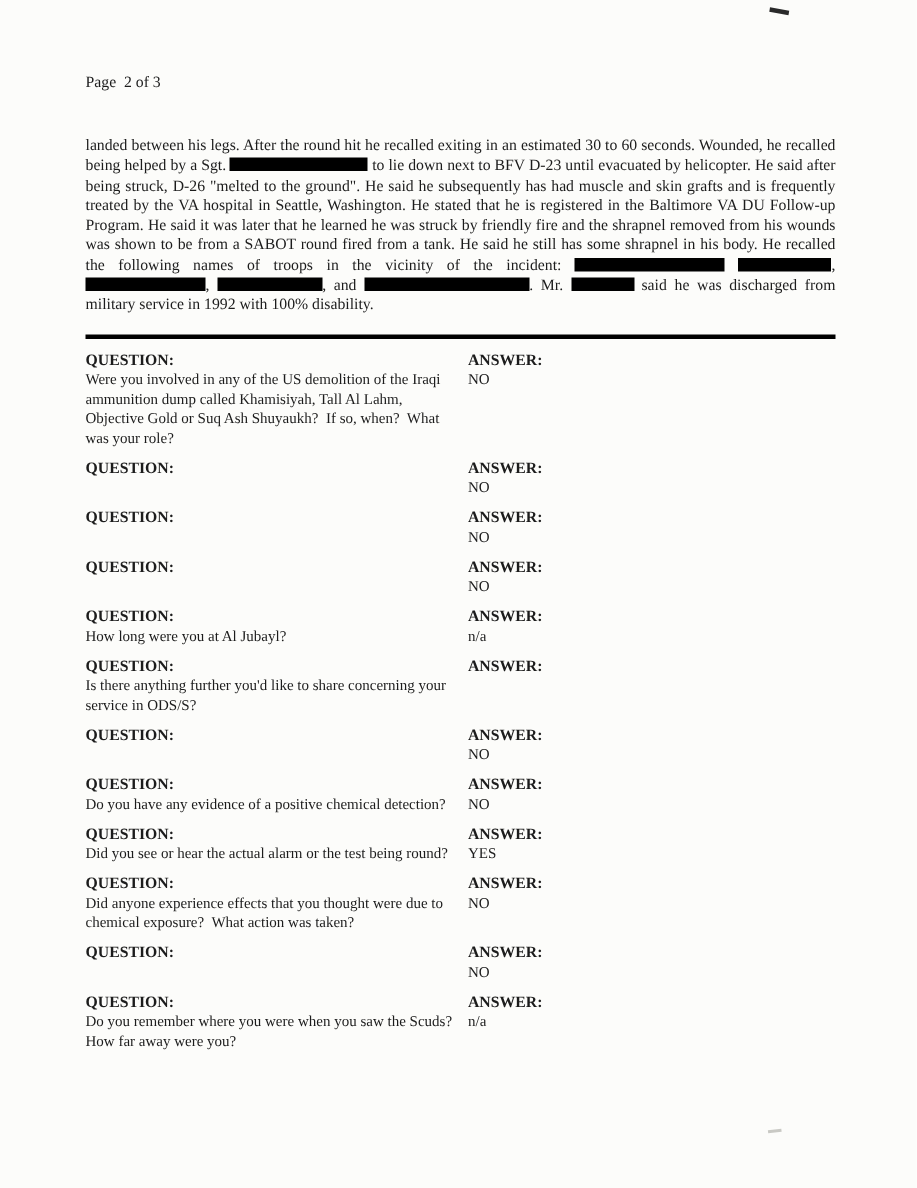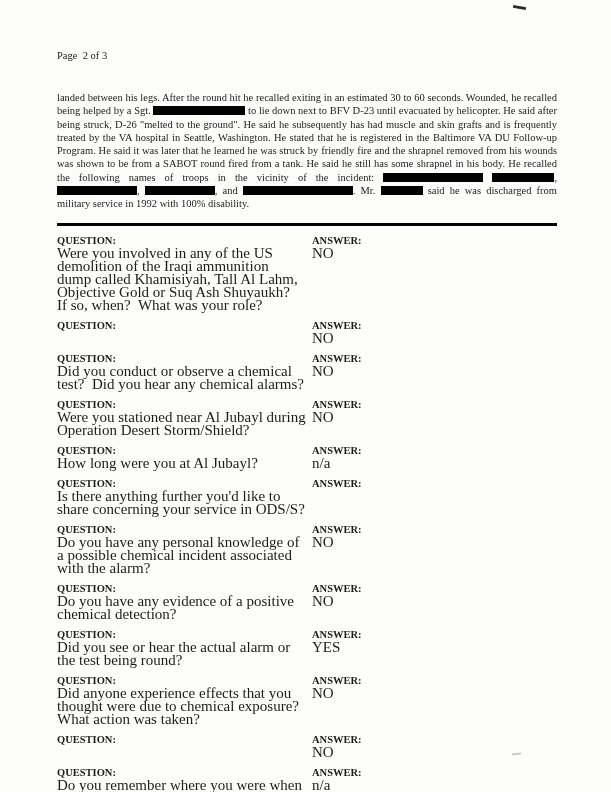--- a/index.html
+++ b/index.html
@@ -47,21 +47,21 @@
     display: grid;
     grid-template-columns: 255px auto;
     margin-bottom: 7px;
   }
   .q-label, .a-label {
     font-weight: bold;
     font-size: 10.5px;
     line-height: 13px;
   }
   .q-text, .a-text {
-    font-size: 15px;
+    font-size: 10px;
     line-height: 13px;
     white-space: pre-wrap;
   }
   .q-text { padding-right: 6px; }
   .artifact-top {
     position: absolute;
     top: 6px;
     left: 513px;
     width: 13px;
     height: 3px;
@@ -111,32 +111,30 @@
         </div>
         <div class="a-col">
           <div class="a-label">ANSWER:</div>
           <div class="a-text">NO</div>
         </div>
       </div>
 
       <div class="qa-row">
         <div class="q-col">
           <div class="q-label">QUESTION:</div>
-          <div class="q-text">Did you conduct or observe a chemical test?  Did you hear any chemical alarms?</div>
-        </div>
-        <div class="a-col">
-          <div class="a-label">ANSWER:</div>
-          <div class="a-text">NO</div>
-        </div>
-      </div>
-
-      <div class="qa-row">
-        <div class="q-col">
-          <div class="q-label">QUESTION:</div>
-          <div class="q-text">Were you stationed near Al Jubayl during Operation Desert Storm/Shield?</div>
+        </div>
+        <div class="a-col">
+          <div class="a-label">ANSWER:</div>
+          <div class="a-text">NO</div>
+        </div>
+      </div>
+
+      <div class="qa-row">
+        <div class="q-col">
+          <div class="q-label">QUESTION:</div>
         </div>
         <div class="a-col">
           <div class="a-label">ANSWER:</div>
           <div class="a-text">NO</div>
         </div>
       </div>
 
       <div class="qa-row">
         <div class="q-col">
           <div class="q-label">QUESTION:</div>
@@ -154,21 +152,20 @@
           <div class="q-text">Is there anything further you'd like to share concerning your service in ODS/S?</div>
         </div>
         <div class="a-col">
           <div class="a-label">ANSWER:</div>
         </div>
       </div>
 
       <div class="qa-row">
         <div class="q-col">
           <div class="q-label">QUESTION:</div>
-          <div class="q-text">Do you have any personal knowledge of a possible chemical incident associated with the alarm?</div>
         </div>
         <div class="a-col">
           <div class="a-label">ANSWER:</div>
           <div class="a-text">NO</div>
         </div>
       </div>
 
       <div class="qa-row">
         <div class="q-col">
           <div class="q-label">QUESTION:</div>

